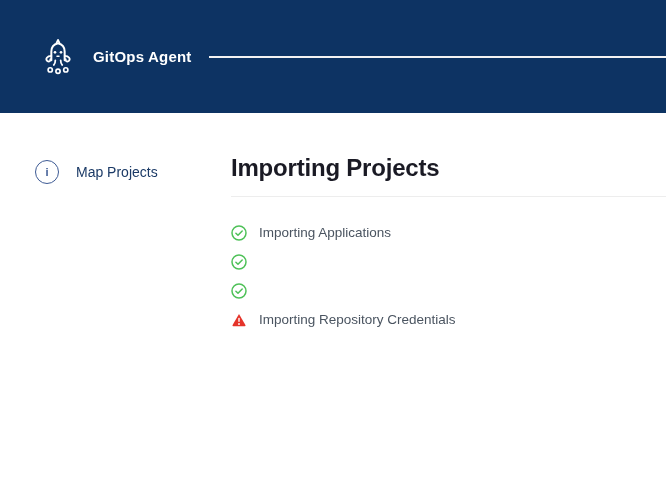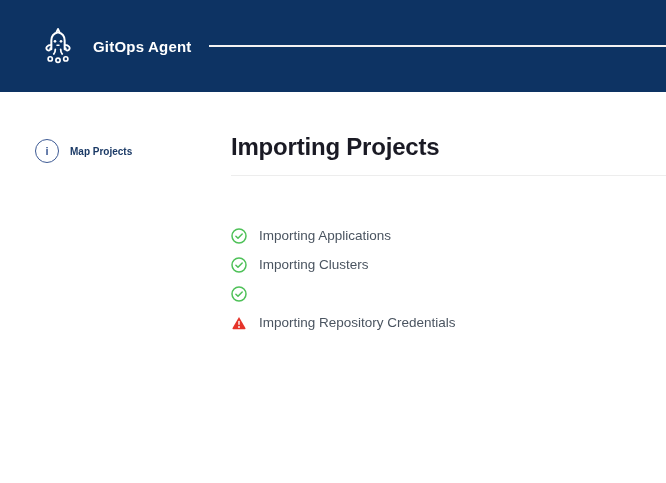--- a/index.html
+++ b/index.html
@@ -5,21 +5,21 @@
   * { box-sizing: border-box; margin: 0; padding: 0; }
   html, body { width: 666px; height: 483px; }
   body {
     font-family: "Liberation Sans", sans-serif;
     background: #ffffff;
     overflow: hidden;
   }
 
   
   .app-header {
-    height: 92px;
+    height: 113px;
     background: #0d3363;
     display: flex;
     align-items: center;
     padding-left: 38px;
   }
   .logo-wrap {
     width: 40px;
     height: 46px;
     display: flex;
     align-items: center;
@@ -70,44 +70,44 @@
   .step-circle.outline {
     border: 1.5px solid #3d5a94;
     color: #3d5a94;
     background: transparent;
   }
   .step-circle.filled {
     background: #17335f;
     color: #ffffff;
   }
   .step-label {
-    margin-left: 11px;
-    font-size: 10px;
-    font-weight: 700;
+    margin-left: 17px;
+    font-size: 14px;
+    font-weight: 400;
     color: #1b3a66;
   }
 
   
   .content {
     flex: 1 1 auto;
     padding-top: 40px;
   }
   .page-title {
     font-size: 24px;
     font-weight: 700;
     color: #1a1a24;
     letter-spacing: -0.2px;
     line-height: 30px;
   }
   .title-rule {
     height: 1px;
     background: #ededed;
     margin-top: 13px;
   }
-  .import-list { margin-top: 45px; }
+  .import-list { margin-top: 21px; }
   .import-item {
     display: flex;
     align-items: center;
     height: 29px;
   }
   .status-icon-wrap {
     width: 16px;
     height: 16px;
     display: flex;
     align-items: center;
@@ -176,21 +176,20 @@
       </div>
 
 
       <div class="import-item">
         <span class="status-icon-wrap">
           <svg width="16" height="16" viewBox="0 0 16 16">
               <circle cx="8" cy="8" r="7" fill="none" stroke="#4ec158" stroke-width="1.5"></circle>
               <path d="M4.9 8.2 L7 10.3 L11.2 6" fill="none" stroke="#4ec158" stroke-width="1.5" stroke-linecap="round" stroke-linejoin="round"></path>
             </svg>
         </span>
-        <span class="import-label">Importing Clusters</span>
       </div>
 
 
       <div class="import-item">
         <span class="status-icon-wrap">
           <svg width="16" height="16" viewBox="0 0 16 16">
               <circle cx="8" cy="8" r="7" fill="none" stroke="#4ec158" stroke-width="1.5"></circle>
               <path d="M4.9 8.2 L7 10.3 L11.2 6" fill="none" stroke="#4ec158" stroke-width="1.5" stroke-linecap="round" stroke-linejoin="round"></path>
             </svg>
         </span>

